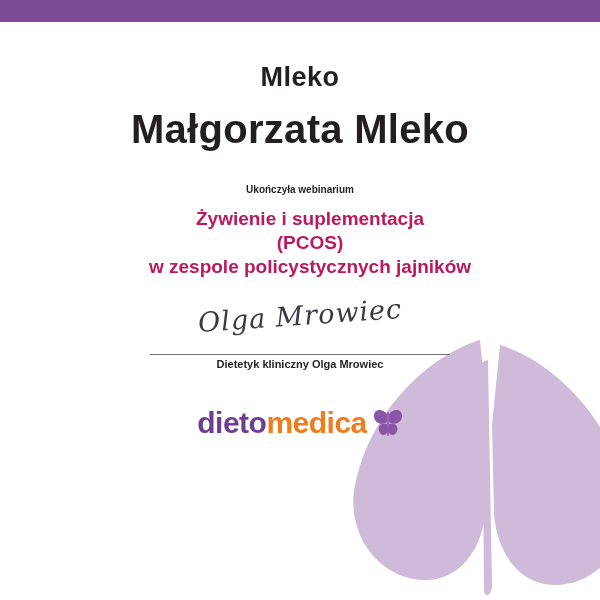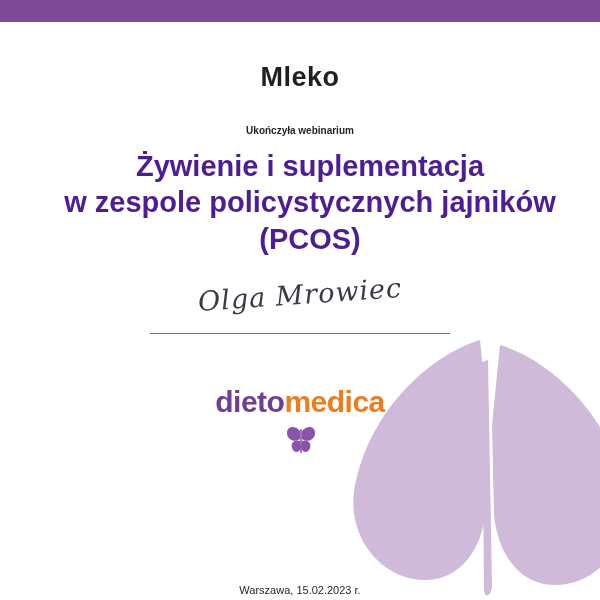--- a/index.html
+++ b/index.html
@@ -59,22 +59,22 @@
     letter-spacing: 0.3px;
   }
   .completed {
     margin-top: 32px;
     font-size: 10px;
     font-weight: bold;
     color: #231f20;
   }
   .course-title {
     margin-top: 12px;
-    color: #4c1d95;
-    font-size: 29px;
+    color: #be185d;
+    font-size: 19px;
     font-weight: bold;
     line-height: 1.25;
     padding: 0 18px;
     margin-left: 20px;
   }
   .course-title .line {
     display: block;
   }
   .signature-block {
     margin-top: 22px;
@@ -108,22 +108,22 @@
     right: 0;
     text-align: center;
     font-size: 11px;
     font-weight: bold;
     color: #231f20;
   }
   .logo-wrap {
     margin-top: 28px;
     display: flex;
     align-items: center;
+    justify-content: center;
     gap: 4px;
-    flex-direction: column;
   }
   .logo-text {
     font-size: 30px;
     font-weight: bold;
     letter-spacing: -0.5px;
   }
   .logo-text .dieto {
     color: #6e3f91;
   }
   .logo-text .medica {
@@ -156,46 +156,47 @@
       <path d="M170 40 C120 55, 60 110, 45 185 C35 235, 70 280, 115 280 C150 280, 172 250, 176 210 L178 120 Z"></path>
       <path d="M190 45 C240 60, 300 115, 315 190 C325 240, 290 285, 245 285 C210 285, 188 255, 184 215 L182 125 Z"></path>
       <path d="M178 60 L182 285 C182 296, 174 300, 174 288 L172 62 Z"></path>
     </g>
   </svg>
 
   <div class="content">
 
     <div class="salutation">Mleko</div>
 
+    <div class="recipient">Małgorzata Mleko</div>
 
     <div class="completed">Ukończyła webinarium</div>
 
     <div class="course-title">
       <span class="line">Żywienie i suplementacja</span>
+      <span class="line">(PCOS)</span>
       <span class="line">w zespole policystycznych jajników</span>
-      <span class="line">(PCOS)</span>
     </div>
 
     <div class="signature-block">
       <div class="signature-script">Olga Mrowiec</div>
       <div class="signature-line"></div>
+      <div class="signature-caption">Dietetyk kliniczny Olga Mrowiec</div>
     </div>
 
     <div class="logo-wrap">
       <div class="logo-text">
         <span class="dieto">dieto</span><span class="medica">medica</span>
       </div>
       <svg class="logo-mark" viewBox="0 0 30 34" aria-hidden="true">
         <g fill="#8a55a8">
           <path d="M14 8 C9 2, 1 3, 1 10 C1 17, 9 20, 14 16 Z"></path>
           <path d="M16 8 C21 2, 29 3, 29 10 C29 17, 21 20, 16 16 Z"></path>
           <path d="M14 18 C10 16, 4 19, 6 25 C8 31, 14 30, 15 24 Z"></path>
           <path d="M16 18 C20 16, 26 19, 24 25 C22 31, 16 30, 15 24 Z"></path>
           <rect x="14.2" y="6" width="1.6" height="24" rx="0.8"></rect>
         </g>
       </svg>
     </div>
 
   </div>
 
-  <div class="place-date">Warszawa, 15.02.2023 r.</div>
 
 </div>
 
 </body></html>

